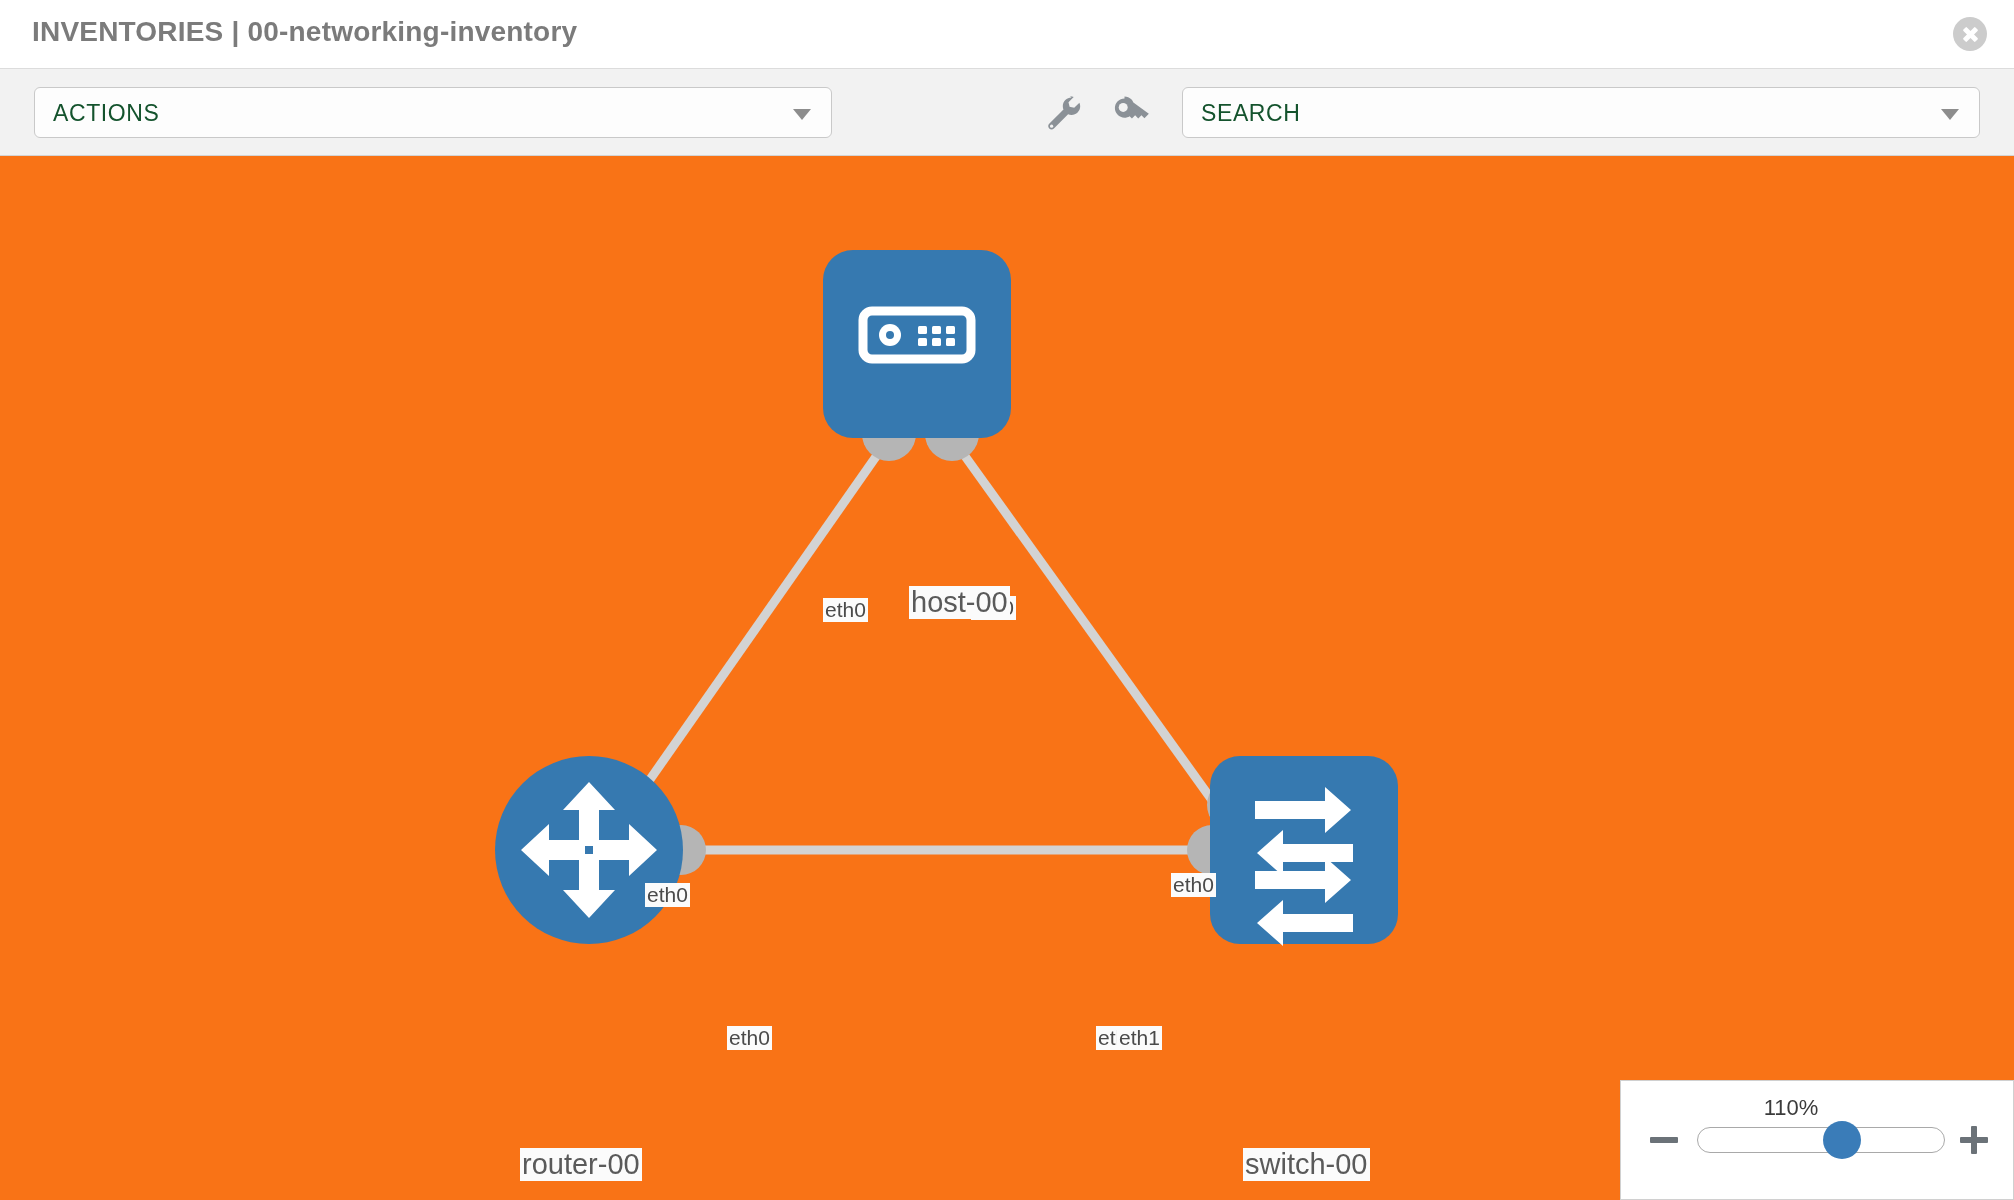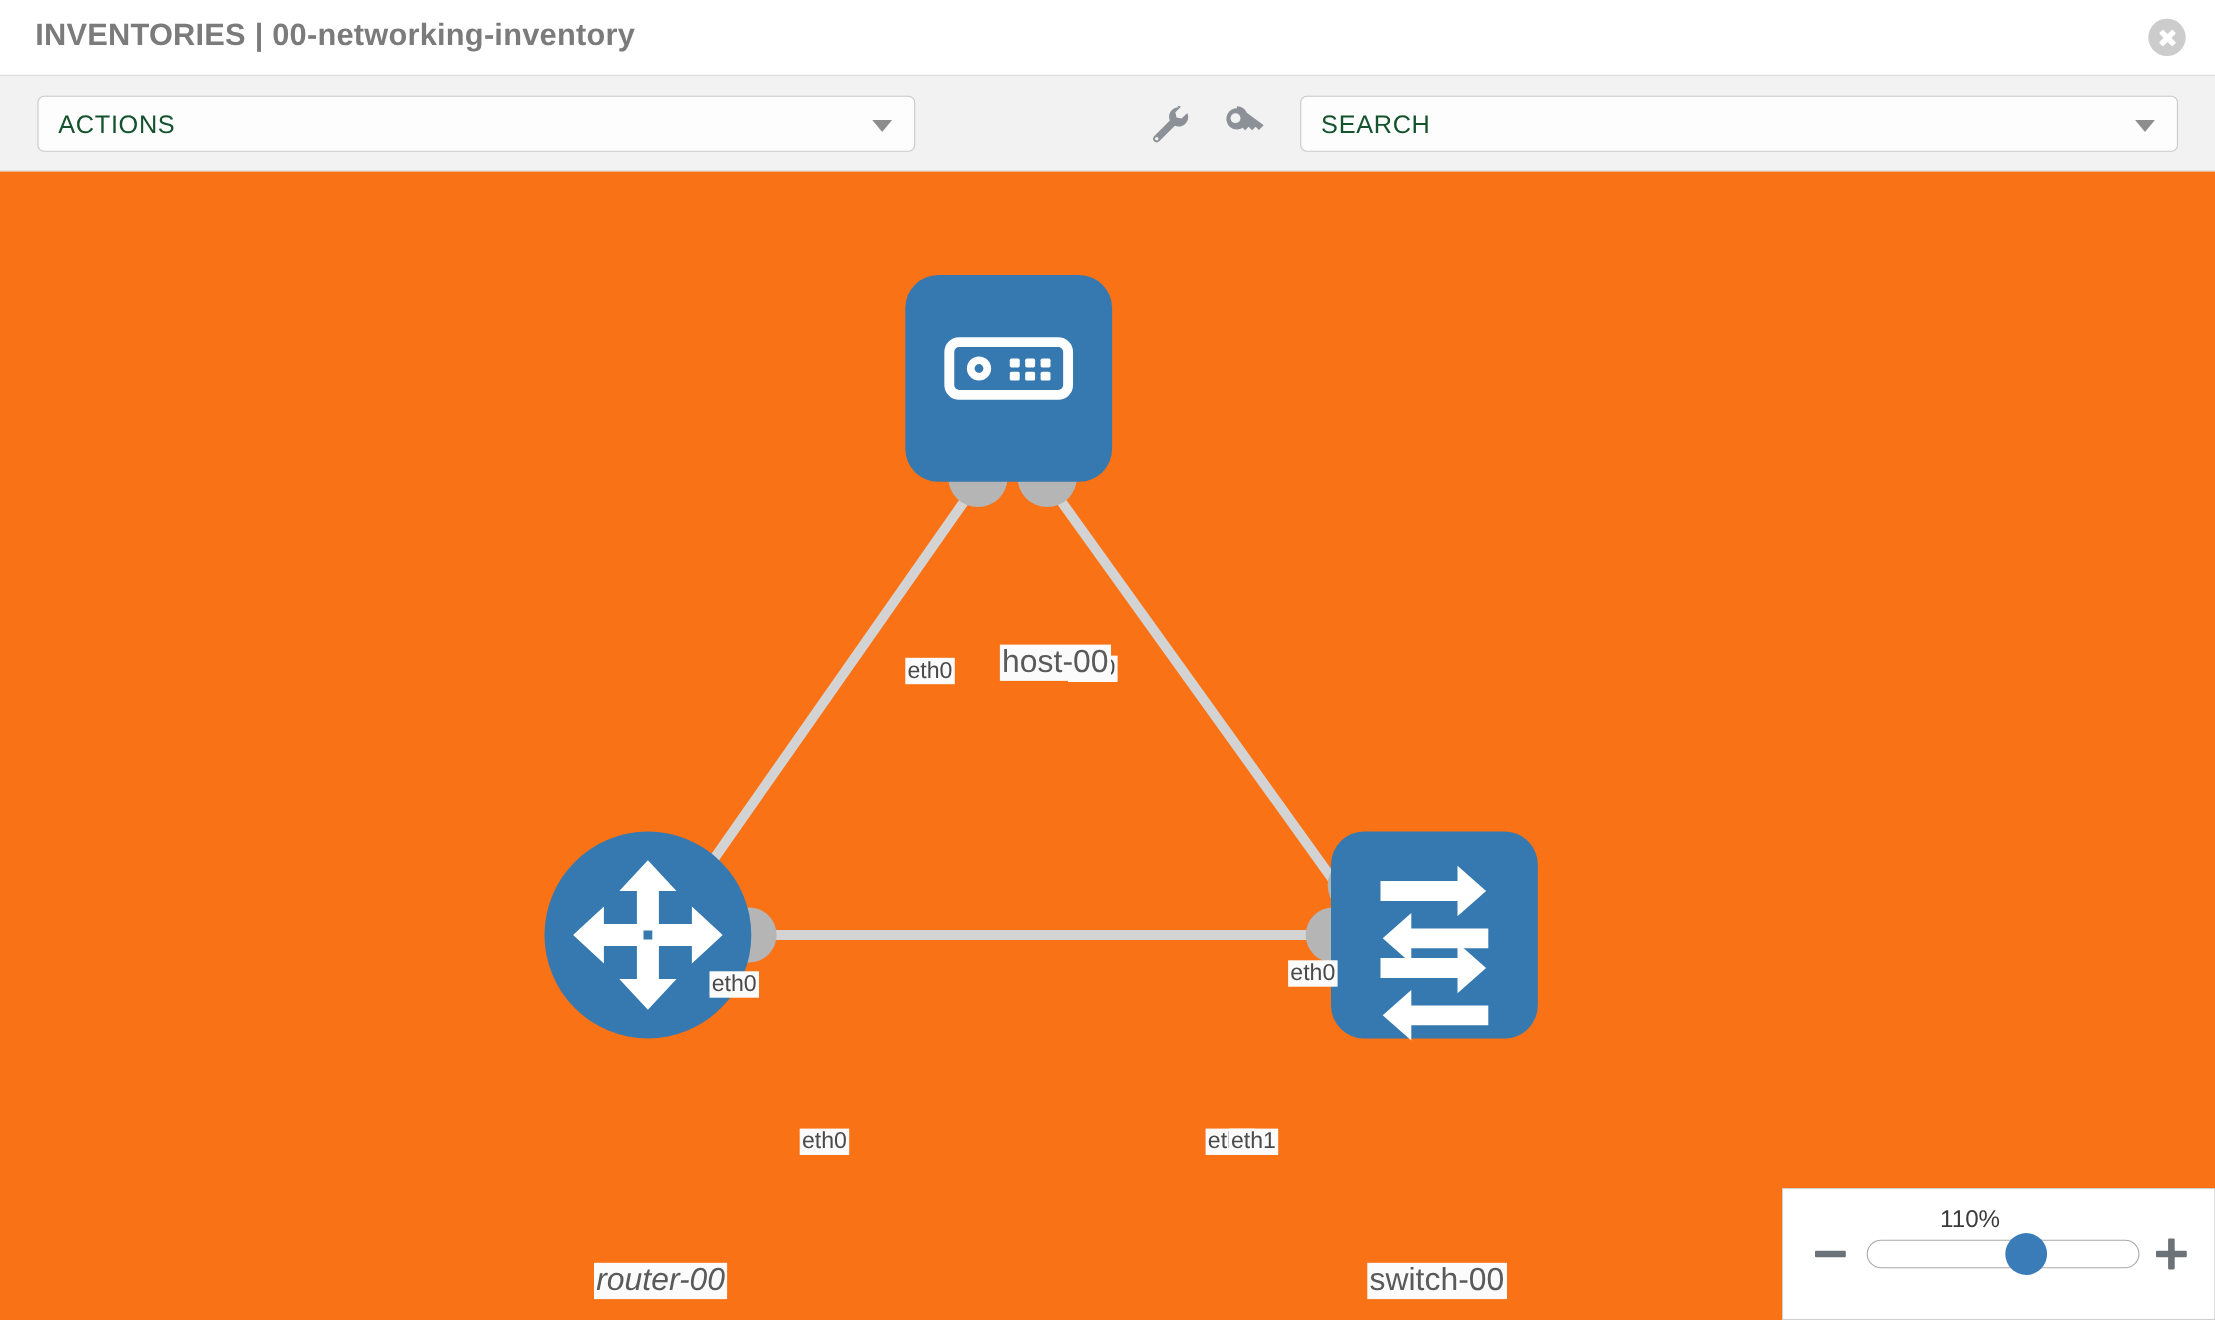--- a/index.html
+++ b/index.html
@@ -320,21 +320,21 @@
 
     <div class="iface-label" style="left:823px; top:442px;">eth0</div>
     <div class="iface-label" style="left:971px; top:440px;">eth0</div>
     <div class="iface-label" style="left:645px; top:727px;">eth0</div>
     <div class="iface-label" style="left:1171px; top:717px;">eth0</div>
     <div class="iface-label" style="left:727px; top:870px;">eth0</div>
     <div class="iface-label" style="left:1096px; top:870px;">eth0</div>
     <div class="iface-label" style="left:1117px; top:870px;">eth1</div>
 
     <div class="node-label" style="left:869px; top:430px;margin-left:40px;">host-00</div>
-    <div class="node-label" style="left:540px; top:992px;font-style:italic;">router-00</div>
+    <div class="node-label" style="left:520px; top:992px;">router-00</div>
     <div class="node-label" style="left:1243px; top:992px;">switch-00</div>
   </div>
 
   <div class="zoom-widget">
     <div class="zoom-pct">110%</div>
     <div class="zoom-minus"></div>
     <div class="zoom-track"></div>
     <div class="zoom-handle" id="zoom-handle" style="left: 202px;"></div>
     <div class="zoom-plus"></div>
   </div>

